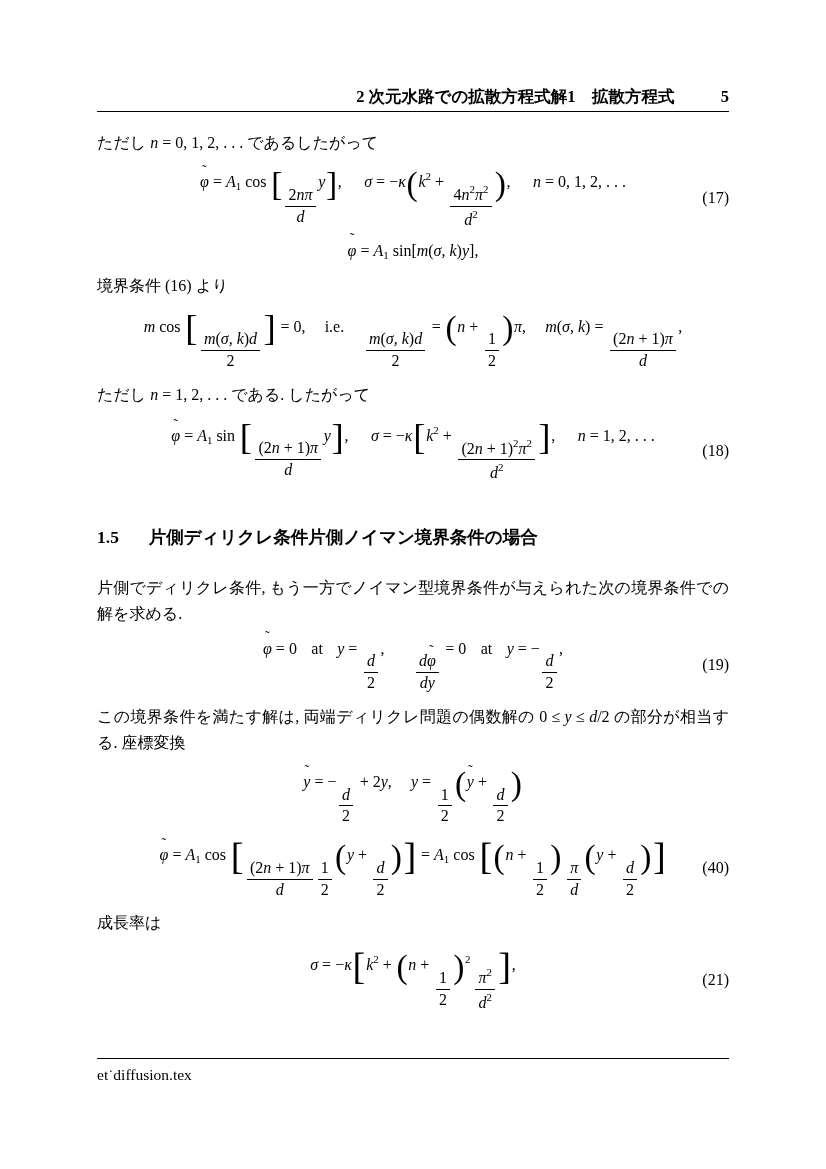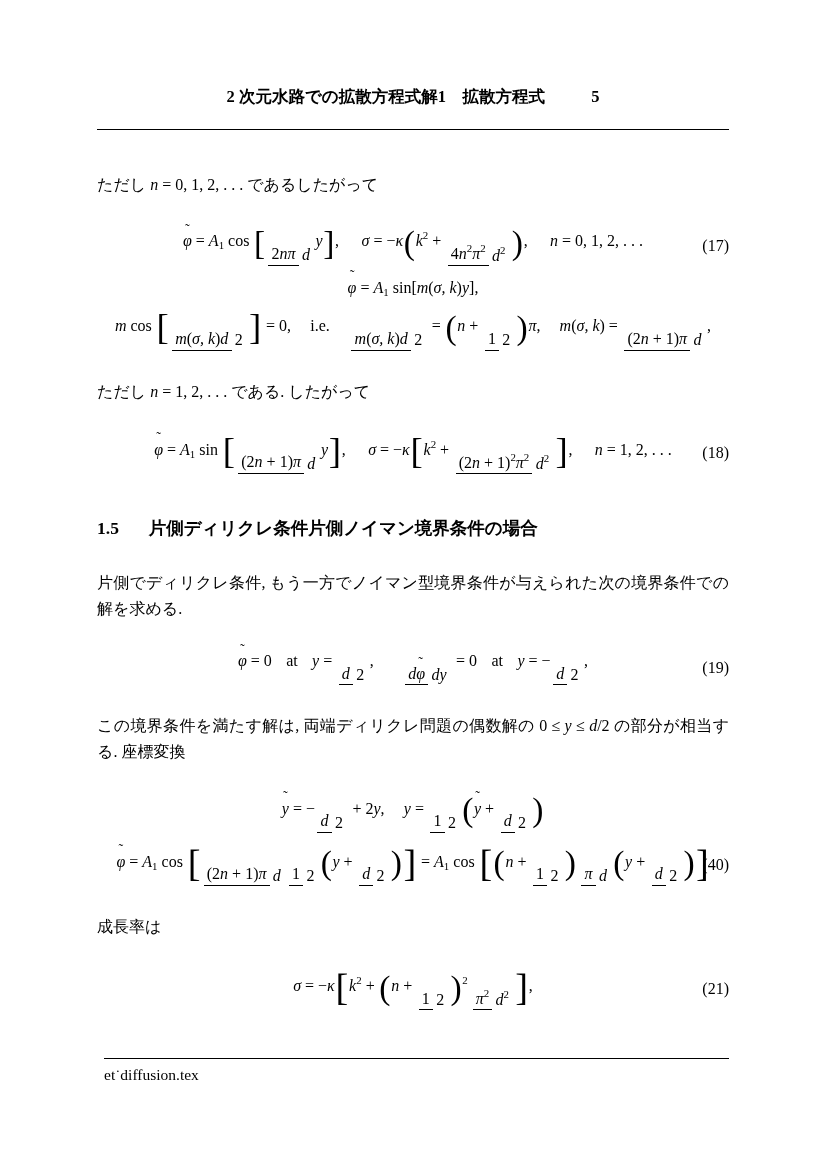--- a/index.html
+++ b/index.html
@@ -1,41 +1,41 @@
 <!DOCTYPE html>
 <html><head>
 <meta charset="utf-8">
 <style>
   *{box-sizing:border-box}
   html,body{margin:0;padding:0;background:#ffffff}
   .page{width:826px;height:1169px;position:relative;background:#ffffff;color:#000;
         font-family:"Liberation Serif","DejaVu Serif",serif;padding:86px 97px 0;overflow:hidden}
-  .header{display:flex;justify-content:center;align-items:baseline;font-weight:bold;
-          font-size:16.5px;border-bottom:1.5px solid #000;padding-bottom:21px}
+  .header{display:flex;justify-content:flex-end;align-items:baseline;font-weight:bold;
+          font-size:16.5px;border-bottom:1.5px solid #000;padding-bottom:3px}
   .pageno{margin-left:2.8em}
   main{display:block;padding-top:14px;font-size:16px;line-height:1.62}
-  .para{margin:28px 0;text-align:justify}
+  .para{margin:4px 0;text-align:justify}
   .heading{margin:40px 0 24px;font-size:17.5px;font-weight:bold}
   .hnum{margin-right:1.7em}
   .eq{margin:11px 0;text-align:center;position:relative;line-height:1.3}
   .eq .tag{position:absolute;right:0;top:50%;transform:translateY(-50%)}
   .i{font-style:italic}
   .r,.j{font-style:normal}
   .sup{font-size:0.68em;vertical-align:0.6em}
   .sub{font-size:0.68em;vertical-align:-0.25em}
-  .frac{display:inline-flex;align-items:center;vertical-align:-0.78em;
+  .frac{display:inline-flex;flex-direction:column;align-items:center;vertical-align:-0.78em;
         margin:0 0.15em;line-height:1.18;text-align:center}
   .frac .num{border-bottom:1px solid #000;padding:0 0.2em 1px;display:block;white-space:nowrap}
   .frac .den{padding:1px 0.2em 0;display:block;white-space:nowrap}
   .big{display:inline-block;vertical-align:middle;line-height:1;margin:0 0.02em;font-style:normal}
   .spc{display:inline-block}
   .til{position:relative;display:inline-block;font-style:italic;padding-top:0.05em}
   .til .tm{position:absolute;top:-0.6em;left:50%;transform:translateX(-50%);
            font-style:normal;font-size:0.9em;line-height:1}
-  .footer{position:absolute;left:104px;right:97px;top:1058px;border-top:1px solid #000;
+  .footer{position:absolute;left:97px;right:97px;top:1058px;border-top:1px solid #000;
           padding-top:7px;display:flex;justify-content:space-between;font-size:15.5px}
 </style>
 </head>
 <body>
 
 <div class="page">
   <div class="header">
     <span>2 次元水路での拡散方程式解</span>
     <span>
       <span>1　拡散方程式</span><span class="pageno">5</span>
@@ -45,20 +45,21 @@
   <main>
       <p class="para"><span class="j">ただし </span><span class="i">n</span><span class="r"> = 0, 1, 2, . . . </span><span class="j">であるしたがって</span></p>
       <div class="eq"><span class="eqi"><span class="til"><span class="tm">˜</span>φ</span><span class="r"> = </span><span class="i">A</span><span class="sub">1</span><span class="r"> cos </span><span class="big" style="font-size: 2.1em;">[</span><span class="frac">
             <span class="num"><span class="r">2</span><span class="i">nπ</span></span>
             <span class="den"><span class="i">d</span></span>
           </span><span class="i">y</span><span class="big" style="font-size: 2.1em;">]</span><span class="r">,</span><span class="spc" style="width: 1.4em;"></span><span class="i">σ</span><span class="r"> = −</span><span class="i">κ</span><span class="big" style="font-size: 2.1em;">(</span><span class="i">k</span><span class="sup">2</span><span class="r"> + </span><span class="frac">
             <span class="num"><span class="r">4</span><span class="i">n</span><span class="sup">2</span><span class="i">π</span><span class="sup">2</span></span>
             <span class="den"><span class="i">d</span><span class="sup">2</span></span>
           </span><span class="big" style="font-size: 2.1em;">)</span><span class="r">,</span><span class="spc" style="width: 1.4em;"></span><span class="i">n</span><span class="r"> = 0, 1, 2, . . .</span></span><span class="tag">(17)</span></div>
       <div class="eq"><span class="eqi"><span class="til"><span class="tm">˜</span>φ</span><span class="r"> = </span><span class="i">A</span><span class="sub">1</span><span class="r"> sin[</span><span class="i">m</span><span class="r">(</span><span class="i">σ, k</span><span class="r">)</span><span class="i">y</span><span class="r">],</span></span></div>
+      <p class="para"><span class="j">境界条件 </span><span class="r">(16) </span><span class="j">より</span></p>
       <div class="eq"><span class="eqi"><span class="i">m</span><span class="r"> cos </span><span class="big" style="font-size: 2.3em;">[</span><span class="frac">
             <span class="num"><span class="i">m</span><span class="r">(</span><span class="i">σ, k</span><span class="r">)</span><span class="i">d</span></span>
             <span class="den"><span class="r">2</span></span>
           </span><span class="big" style="font-size: 2.3em;">]</span><span class="r"> = 0,</span><span class="spc" style="width: 1.2em;"></span><span class="r">i.e.</span><span class="spc" style="width: 1.2em;"></span><span class="frac">
             <span class="num"><span class="i">m</span><span class="r">(</span><span class="i">σ, k</span><span class="r">)</span><span class="i">d</span></span>
             <span class="den"><span class="r">2</span></span>
           </span><span class="r"> = </span><span class="big" style="font-size: 2.1em;">(</span><span class="i">n</span><span class="r"> + </span><span class="frac">
             <span class="num"><span class="r">1</span></span>
             <span class="den"><span class="r">2</span></span>
           </span><span class="big" style="font-size: 2.1em;">)</span><span class="i">π</span><span class="r">,</span><span class="spc" style="width: 1.2em;"></span><span class="i">m</span><span class="r">(</span><span class="i">σ, k</span><span class="r">) = </span><span class="frac">

